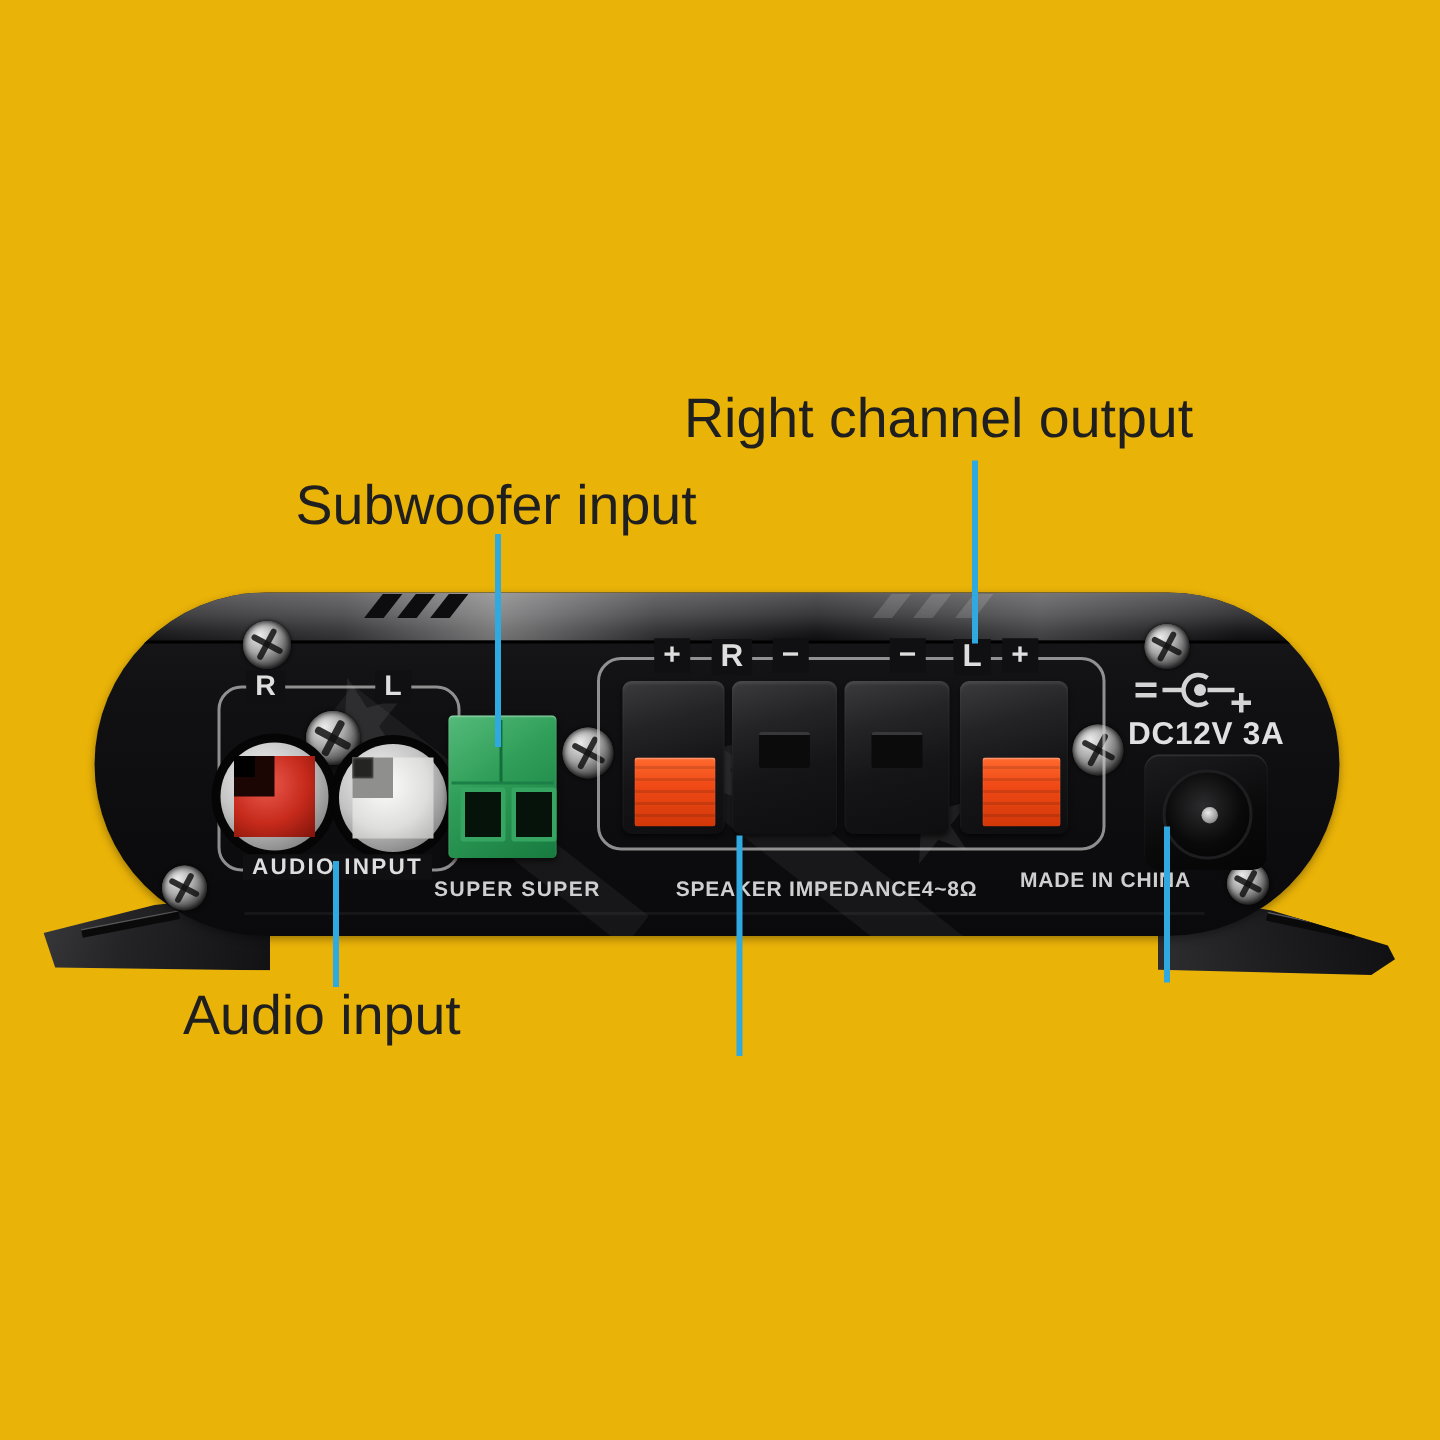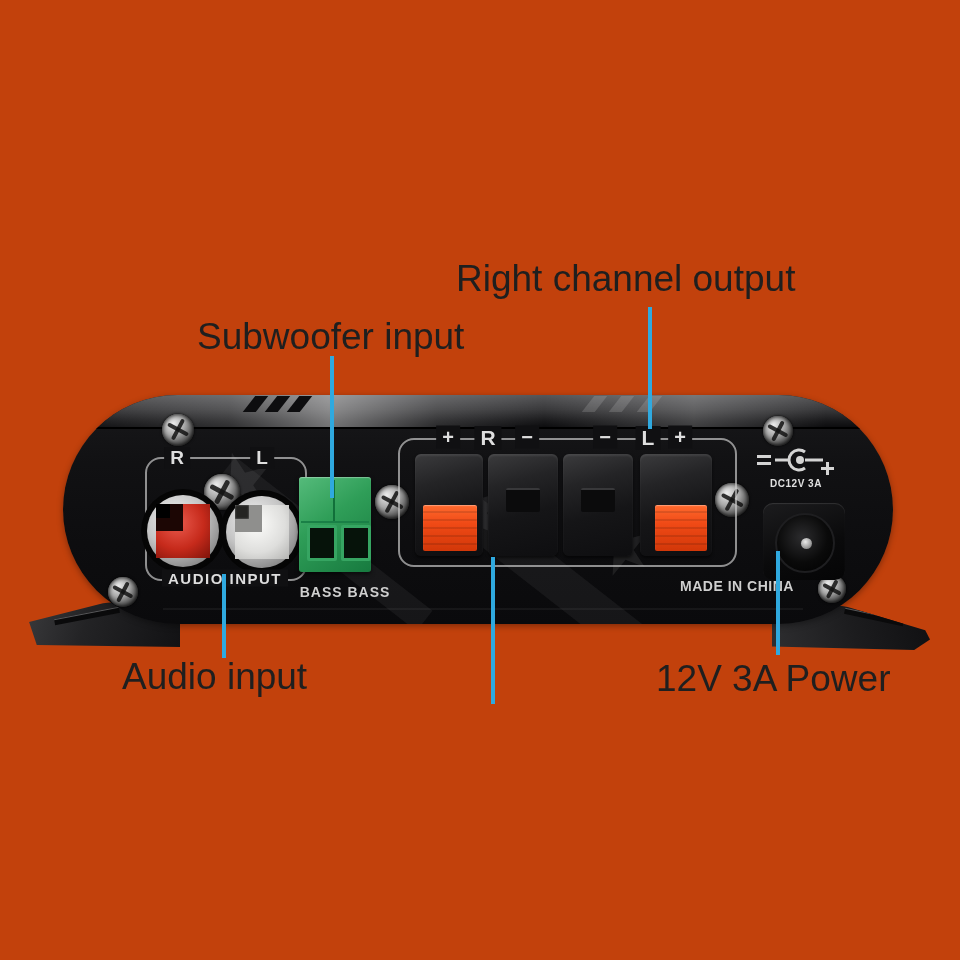--- a/index.html
+++ b/index.html
@@ -1,16 +1,16 @@
 <!DOCTYPE html>
 <html style="--callout-line: #2fa9df; --body-black: #0d0d0f; --terminal-orange: #f04a16; --terminal-green: #2f9e58; --rca-red: #c62a1b; --rca-white: #e9e9e7; --panel-text: #cfcfcf; --label-text: #1f1f1f;"><head>
 <meta charset="utf-8">
 <style>
   html,body{margin:0;padding:0;background:#ffffff;}
-  .stage{position:relative;width:960px;height:960px;background:#c2410c;overflow:hidden;
+  .stage{position:relative;width:960px;height:960px;background:#eab308;overflow:hidden;
          font-family:"Liberation Sans","DejaVu Sans",sans-serif;}
 
   
   .callout-label{position:absolute;font-size:37px;color:#1f1f1f;white-space:nowrap;}
   .callout-line{position:absolute;width:4px;background:var(--callout-line,#2fa9df);z-index:6;}
 
   
   .flange{position:absolute;z-index:1;background:linear-gradient(105deg,#3a3a3c 0%,#232325 40%,#121214 100%);}
   .flange-left{left:26px;top:595px;width:154px;height:52px;
     clip-path:polygon(2% 52%,50% 16%,100% 0%,100% 100%,7% 96%);}
@@ -99,21 +99,20 @@
   .seam{position:absolute;left:100px;top:213px;width:640px;height:2px;background:rgba(255,255,255,.05);}
 </style>
 </head>
 <body>
 
 <div class="stage">
 
   <div class="callout-label" style="left:456px;top:258px;">Right channel output</div>
   <div class="callout-label" style="left:197px;top:316px;">Subwoofer input</div>
   <div class="callout-label" style="left:122px;top:656px;">Audio input</div>
-  <div class="callout-label" style="left:656px;top:658px;">12V 3A Power</div>
 
   <div class="callout-line" style="left:330px;top:356px;height:142px;"></div>
   <div class="callout-line" style="left:648px;top:307px;height:122px;"></div>
   <div class="callout-line" style="left:222px;top:574px;height:84px;"></div>
   <div class="callout-line" style="left:491px;top:557px;height:147px;"></div>
   <div class="callout-line" style="left:776px;top:551px;height:104px;"></div>
 
   <div class="flange flange-left">
       <div class="flange-slot"></div>
     </div>
@@ -169,21 +168,21 @@
           </div>
         </div>
     </div>
 
     <div class="green-term">
       <div class="gt-vline"></div>
       <div class="gt-hline"></div>
       <div class="gt-hole" style="left:8px;"></div>
       <div class="gt-hole" style="left:42px;"></div>
     </div>
-    <div class="panel-caption" style="left:222px;top:189px;width:120px;">BASS BASS</div>
+    <div class="panel-caption" style="left:222px;top:189px;width:120px;">SUPER SUPER</div>
 
     <div class="bracket" style="left:335px;top:43px;width:335px;height:125px;"></div>
     <span class="mask-label" style="left:385px;top:42px;font-size:20px;">+</span>
     <span class="mask-label" style="left:425px;top:43px;font-size:21px;">R</span>
     <span class="mask-label" style="left:464px;top:42px;font-size:20px;">−</span>
     <span class="mask-label" style="left:542px;top:42px;font-size:20px;">−</span>
     <span class="mask-label" style="left:585px;top:43px;font-size:21px;">L</span>
     <span class="mask-label" style="left:617px;top:42px;font-size:20px;">+</span>
 
     <div class="clip" style="left:352px;width:68px;">
@@ -192,33 +191,34 @@
     <div class="clip" style="left:425px;width:70px;">
       <div class="clip-btn"></div>
     </div>
     <div class="clip" style="left:500px;width:70px;">
       <div class="clip-btn"></div>
     </div>
     <div class="clip" style="left:577px;width:72px;">
       <div class="clip-tab" style="left:15px;width:52px;"></div>
     </div>
 
+    <div class="panel-caption" style="left:368px;top:189px;width:240px;letter-spacing:.5px;">SPEAKER IMPEDANCE4~8Ω</div>
     <div class="panel-caption" style="left:614px;top:183px;width:120px;letter-spacing:.5px;">MADE IN CHINA</div>
 
     <svg class="dc-symbol" width="84" height="30" viewBox="0 0 84 30">
       <rect x="2" y="8" width="14" height="3" fill="#d4d4d4"></rect>
       <rect x="2" y="15" width="14" height="3" fill="#d4d4d4"></rect>
       <rect x="20" y="11.5" width="13" height="3" fill="#d4d4d4"></rect>
       <path d="M 50 5 A 10 10 0 1 0 50 21" fill="none" stroke="#d4d4d4" stroke-width="3"></path>
       <circle cx="45" cy="13" r="4" fill="#d4d4d4"></circle>
       <rect x="50" y="11.5" width="18" height="3" fill="#d4d4d4"></rect>
       <rect x="66" y="20" width="13" height="3" fill="#d4d4d4"></rect>
       <rect x="71" y="15" width="3" height="13" fill="#d4d4d4"></rect>
     </svg>
-    <div class="panel-caption" style="left:689px;top:83px;width:88px;font-size:10px;letter-spacing:.5px;color:#e0e0e0;">DC12V 3A</div>
+    <div class="panel-caption" style="left:689px;top:83px;width:88px;font-size:21px;letter-spacing:.5px;color:#e0e0e0;">DC12V 3A</div>
     <div class="dc-jack">
       <div class="dc-barrel">
           <div class="dc-pin"></div>
         </div>
     </div>
 
     <div class="seam"></div>
   </div>
 
 </div>

